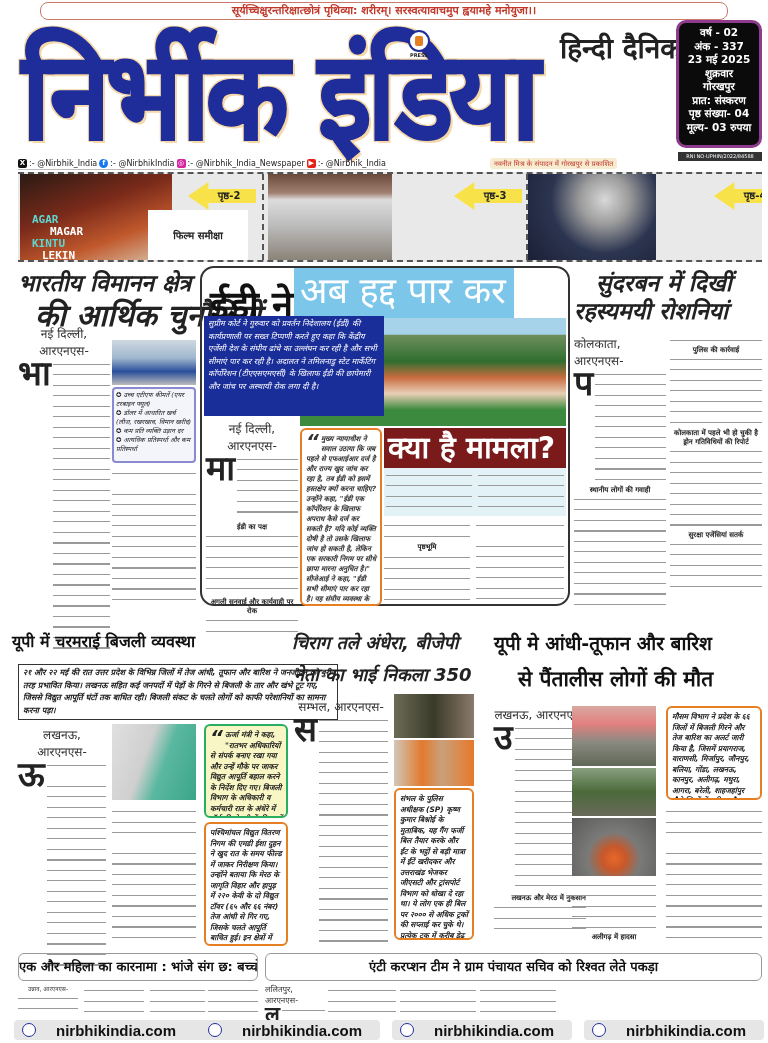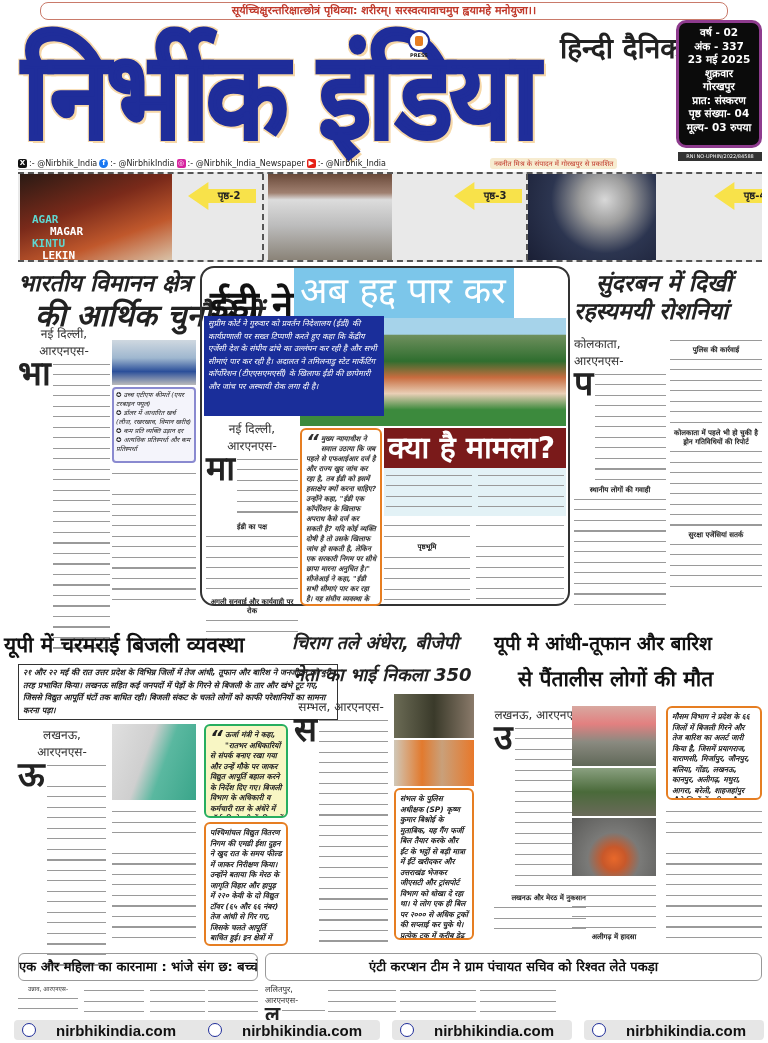--- a/index.html
+++ b/index.html
@@ -86,20 +86,21 @@
   <div class="promo" style="left:0;width:240px">
     <div class="img" style="left:2px;width:152px;background:linear-gradient(160deg,#2a1a14 0,#7a2a1a 40%,#c0582c 70%,#d9c2a8 100%)">
       <div style="position:absolute;left:12px;top:40px;color:#5fd7d0;font-weight:bold;font-size:11px;line-height:12px;font-family:'DejaVu Sans Mono',monospace">
         <div>AGAR</div>
         <div style="padding-left:18px;color:#fff">MAGAR</div>
         <div>KINTU</div>
         <div style="padding-left:10px;color:#fff">LEKIN</div>
       </div>
     </div>
     <div class="arrow" style="left:170px">पृष्ठ-2</div>
+    <div class="cap" style="left:130px;width:100px;height:50px">फिल्म समीक्षा</div>
   </div>
   <div class="promo" style="left:244px;width:262px;border-left:2px dashed #555">
     <div class="img" style="left:4px;width:124px;background:linear-gradient(to bottom,#6a4a3a 0,#a08070 22%,#dcdcdc 30%,#bcbcbc 60%,#8a8378 100%)"></div>
     <div class="arrow" style="left:190px">पृष्ठ-3</div>
   </div>
   <div class="promo" style="left:508px;width:236px;border-left:2px dashed #555">
     <div class="img" style="left:0;width:128px;background:radial-gradient(circle at 60% 30%,#d8d8d8 0,#9c9c9c 25%,#2c3550 55%,#1a1f35 100%)"></div>
     <div class="arrow" style="left:186px">पृष्ठ-4</div>
   </div>
 </div>
@@ -161,21 +162,21 @@
 <div class="abs" style="left:670px;top:335px;width:92px">
   <div class="col-text text-lines" style="height:10px"></div>
   <div class="subhead">पुलिस की कार्रवाई</div>
   <div class="col-text text-lines" style="height:74px"></div>
   <div class="subhead">कोलकाता में पहले भी हो चुकी है ड्रोन गतिविधियों की रिपोर्ट</div>
   <div class="col-text text-lines" style="height:84px"></div>
   <div class="subhead">सुरक्षा एजेंसियां सतर्क</div>
   <div class="col-text text-lines" style="height:56px"></div>
 </div>
 
-<div class="abs headline-big" style="left:4px;top:630px;font-size:21px">यूपी में चरमराई बिजली व्यवस्था</div>
+<div class="abs headline-big" style="left:12px;top:630px;font-size:16px">यूपी में चरमराई बिजली व्यवस्था</div>
 <div class="abs boxed-lead" style="left:18px;top:664px;width:320px;height:56px;overflow:hidden">२१ और २२ मई की रात उत्तर प्रदेश के विभिन्न जिलों में तेज आंधी, तूफान और बारिश ने जनजीवन को बुरी तरह प्रभावित किया। लखनऊ सहित कई जनपदों में पेड़ों के गिरने से बिजली के तार और खंभे टूट गए, जिससे विद्युत आपूर्ति घंटों तक बाधित रही। बिजली संकट के चलते लोगों को काफी परेशानियों का सामना करना पड़ा।</div>
 <div class="abs" style="left:18px;top:726px;width:88px">
   <div class="dateline" style="text-align:center">लखनऊ, आरएनएस-</div>
   <span class="dropcap">ऊ</span>
   <div class="col-text text-lines" style="height:210px"></div>
 </div>
 <div class="abs photo" style="left:112px;top:724px;width:84px;height:76px;background:linear-gradient(110deg,#e0e0e0 0,#cfcfcf 40%,#5ab8a0 60%,#3aa58a 100%)"></div>
 <div class="abs col-text text-lines" style="left:112px;top:806px;width:84px;height:134px"></div>
 <div class="abs quote-green" style="left:204px;top:724px;width:84px;height:94px;overflow:hidden">
   <span class="qmark">“</span>

